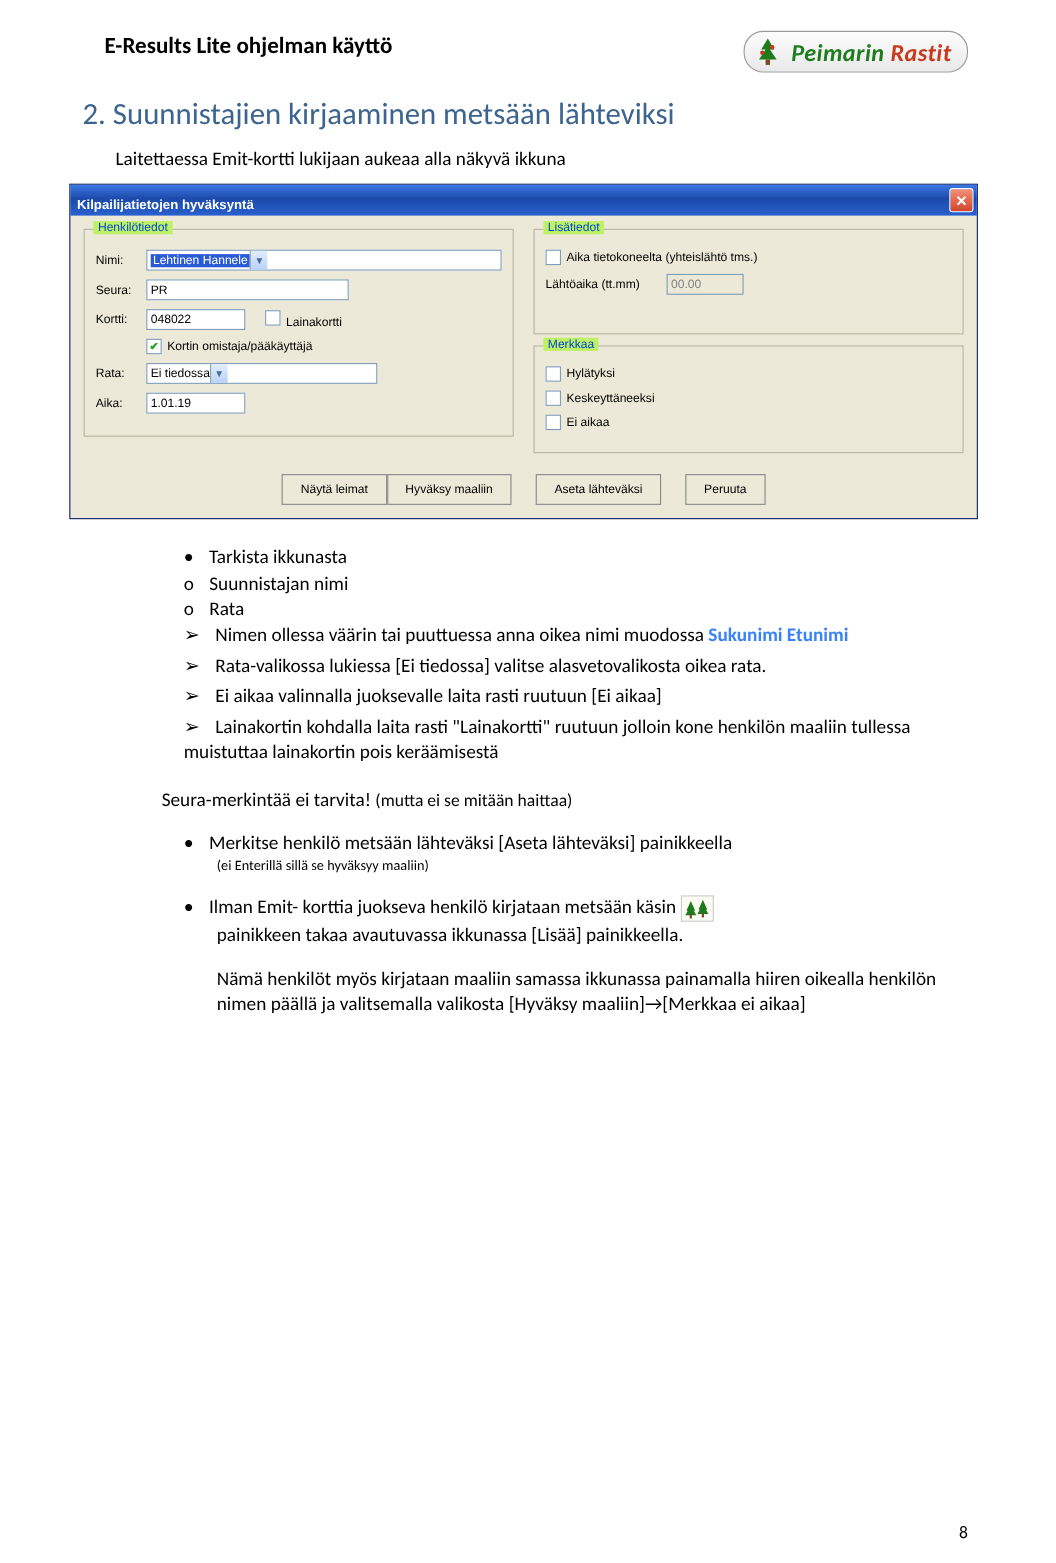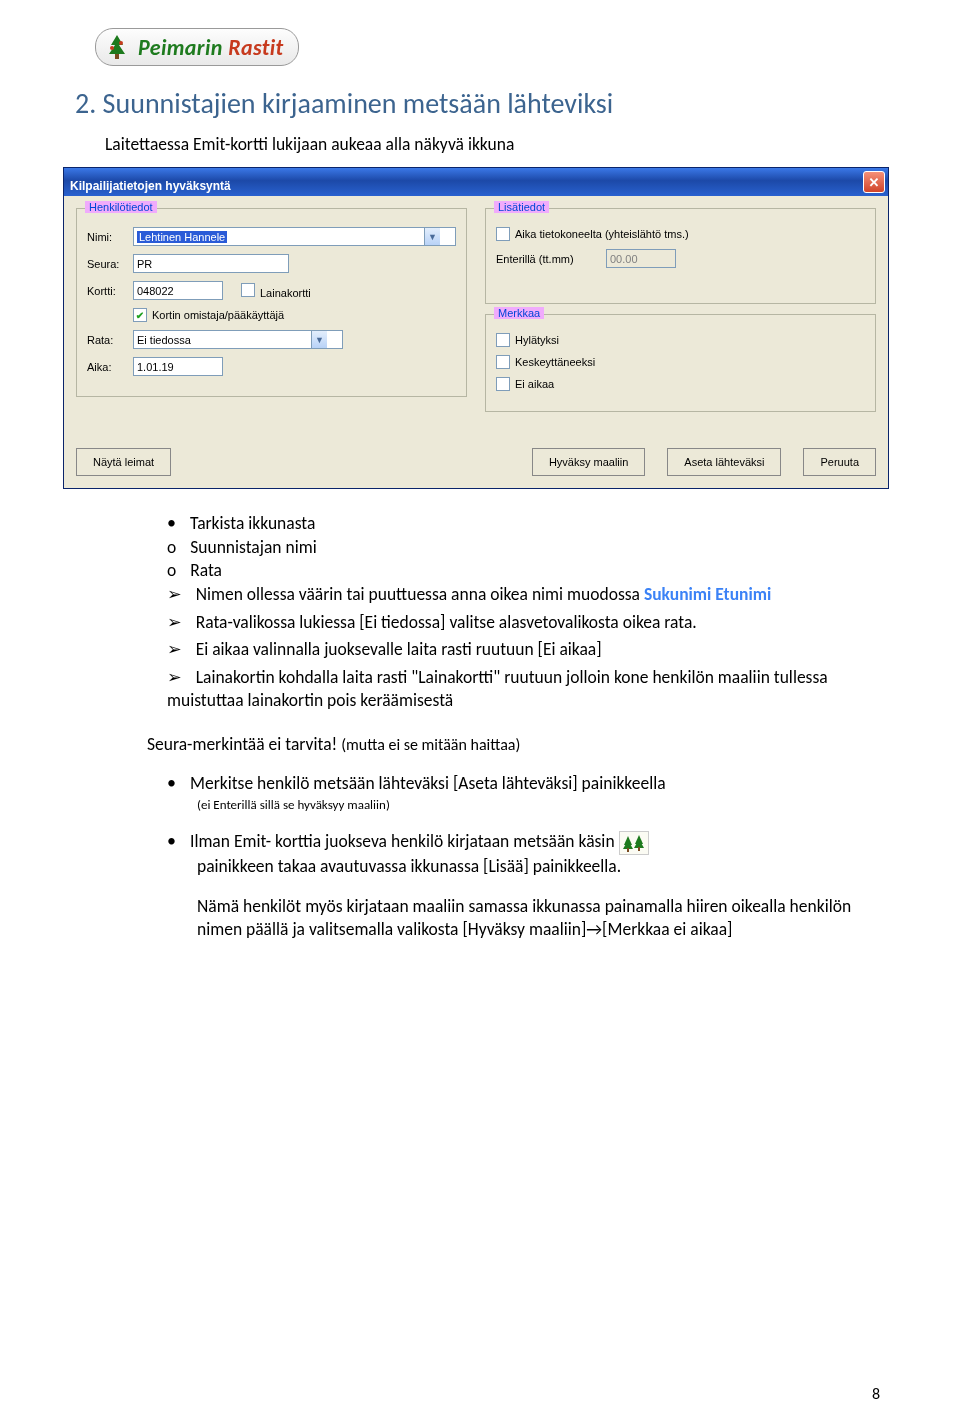--- a/index.html
+++ b/index.html
@@ -10,32 +10,32 @@
 .badge svg{width:30px;height:30px}
 .btxt{font-size:22px;font-weight:700;font-style:italic;letter-spacing:0.4px}
 .btxt .g{color:#1e7b1e}.btxt .r{color:#c73a1e}
 .h2{font-size:28px;color:#3c648f;margin:5px 0 12px -20px}
 .intro{font-size:17.5px;margin:6px 0 12px 10px}
 .win{border:1px solid #0a246a;background:#ece9d8;font-family:Tahoma,Arial,sans-serif;font-size:11px;color:#000;margin-left:-32px;width:824px}
 .tb{background:linear-gradient(#3b78e7,#1c49a8 45%,#2961cf);color:#fff;display:flex;align-items:flex-end;justify-content:space-between;padding:3px 3px 3px 6px;font-weight:700;font-size:12px}
 .cx{width:20px;height:20px;background:linear-gradient(#f59078,#d0442a);border:1px solid #fff;border-radius:3px;display:flex;align-items:center;justify-content:center;color:#fff;font-weight:700;font-size:13px}
 .body{padding:10px 12px 12px 12px}
 .fs{border:1px solid #b6b6a3;padding:10px 10px 12px 10px;margin:2px 0 10px 0;position:relative}
-.lg{position:absolute;top:-8px;left:8px;background:#f0abfc;padding:0 4px;color:#0046d5}
+.lg{position:absolute;top:-8px;left:8px;background:#bef264;padding:0 4px;color:#0046d5}
 .row{display:flex;gap:18px}
 .col{flex:1}
 .frow{display:flex;align-items:center;margin:8px 0}
 .lbl{width:46px}
 .sel,.inp{height:19px;border:1px solid #7f9db9;background:#fff;box-sizing:border-box}
-.sel{display:flex;align-items:center;justify-content:space-between;padding:0 15px 0 3px}
+.sel{display:flex;align-items:center;padding:0 15px 0 3px}
 .ar{width:15px;height:17px;background:linear-gradient(#e3eefc,#b8d2f7);border-left:1px solid #7f9db9;display:flex;align-items:center;justify-content:center;font-size:9px;color:#4a6b99}
 .inp{padding:0 3px;display:flex;align-items:center}
 .hl{background:#2a5bd7;color:#fff;padding:0 2px}
 .chk{width:12px;height:12px;border:1px solid #7f9db9;background:#fff;display:inline-flex;align-items:center;justify-content:center;margin-right:5px;font-size:10px;color:#21a121;font-weight:700}
-.btnrow{display:flex;justify-content:space-between;margin-top:26px}
+.btnrow{display:flex;justify-content:center;margin-top:9px}
 .wbtn{border:1px solid #888;background:#ece9d8;height:26px;padding:0 16px;display:inline-flex;align-items:center;font-size:11px}
 .bullets{margin:22px 0 0 72px;font-size:17.5px;line-height:1.35}
 .bullets ul,.bullets li{margin:0;padding:0;list-style:none}
 .dot::before{content:"•";margin-right:14px;font-size:18px}
 .circ::before{content:"o";margin-right:14px}
 .tri::before{content:"➢";margin-right:14px;color:#000}
 .lvl1{margin-left:0}
 .lvl2{margin-left:44px}
 .lvl3{margin-left:44px;margin-top:14px}
 .lvl3 li{margin-bottom:4px}
@@ -46,20 +46,21 @@
 .blk .sm{font-size:13px;display:block;margin-top:0}
 .ticon{display:inline-block;width:28px;height:22px;border:1px solid #ccc;vertical-align:middle;background:#fbfbf3;position:relative}
 .ticon svg{position:absolute;top:0;left:0}
 .pnum{position:absolute;bottom:18px;right:80px;font-size:16px}
 </style>
 </head>
 <body>
 
 <div class="page">
   <div class="hdr">
+    <div class="ptitle">E-Results Lite ohjelman käyttö</div>
     <div class="badge">
       <svg viewBox="0 0 30 30">
           <path d="M15 3 L21 13 L17 13 L23 22 L7 22 L13 13 L9 13 Z" fill="#1d7a1d"></path>
           <circle cx="10" cy="16" r="2" fill="#c73a1e"></circle>
           <circle cx="19" cy="11" r="2" fill="#c73a1e"></circle>
           <rect x="13" y="22" width="4" height="5" fill="#7a4a20"></rect>
         </svg>
       <span class="btxt"><span class="g">Peimarin</span><span class="r"> Rastit</span></span>
     </div>
   </div>
@@ -79,21 +80,21 @@
             <span class="lg">Henkilötiedot</span>
             <div class="frow">
                 <span class="lbl">Nimi:</span>
               <div class="sel" style="flex:1">
                   <span class="hl">Lehtinen Hannele</span>
                   <span class="ar">▼</span>
                 </div>
             </div>
             <div class="frow">
                 <span class="lbl">Seura:</span>
-              <div class="inp" style="width:156px">
+              <div class="inp" style="width:184px">
                   <span>PR</span>
                 </div>
             </div>
             <div class="frow">
                 <span class="lbl">Kortti:</span>
               <div class="inp" style="width:90px">
                   <span>048022</span>
                 </div>
               <span style="margin-left:18px"><span class="chk"></span><span>Lainakortti</span></span>
             </div>
@@ -117,21 +118,21 @@
           </div>
         </div>
         <div class="col">
           <div class="fs" style="height:72px">
             <span class="lg">Lisätiedot</span>
             <div class="frow">
                 <span class="chk"></span>
                 <span>Aika tietokoneelta (yhteislähtö tms.)</span>
               </div>
             <div class="frow">
-                <span style="width:110px">Enterillä (tt.mm)</span>
+                <span style="width:110px">Lähtöaika (tt.mm)</span>
               <div class="inp" style="width:70px;background:#ece9d8;color:#808080">
                   <span>00.00</span>
                 </div>
             </div>
           </div>
           <div class="fs">
             <span class="lg">Merkkaa</span>
             <div class="frow">
                 <span class="chk"></span>
                 <span>Hylätyksi</span>

